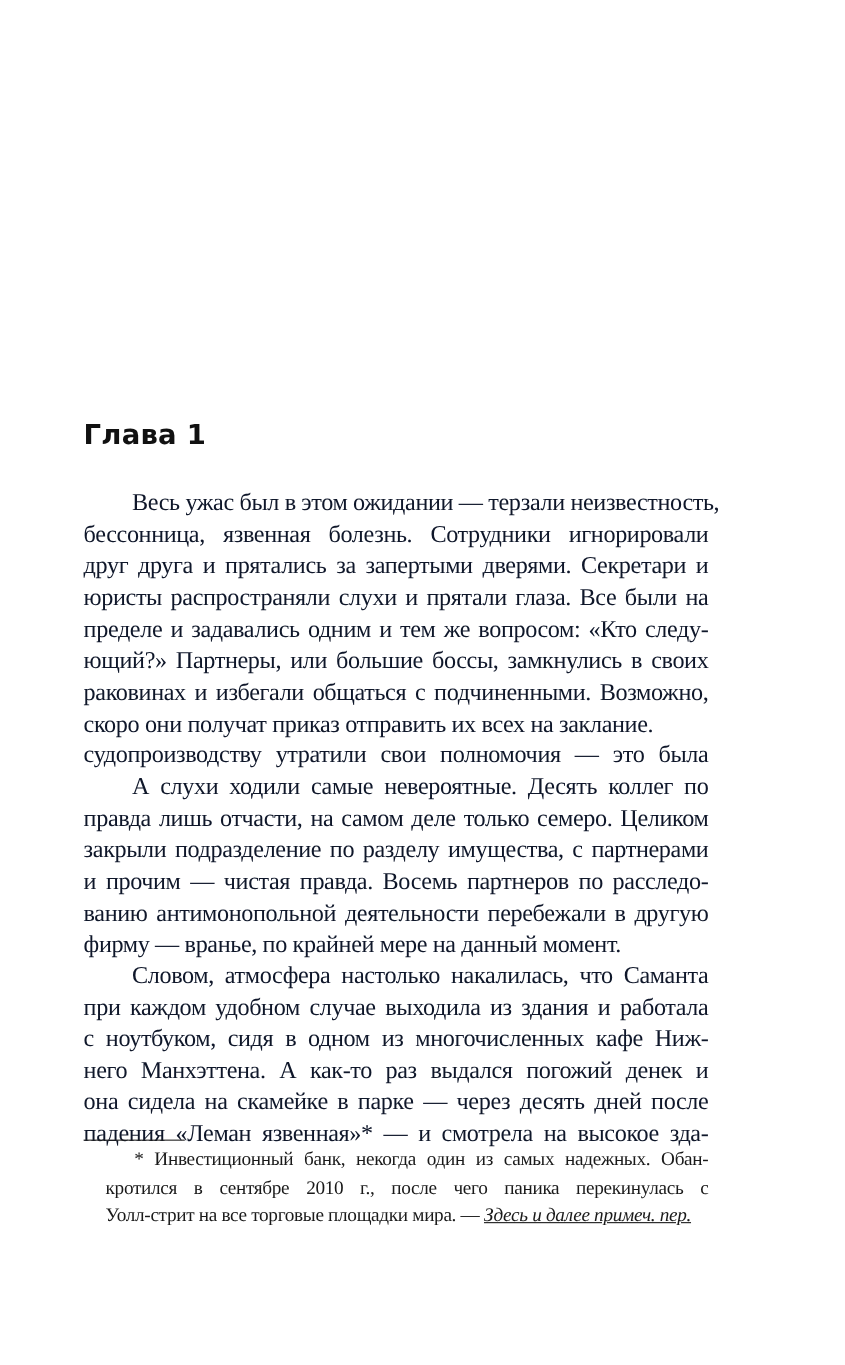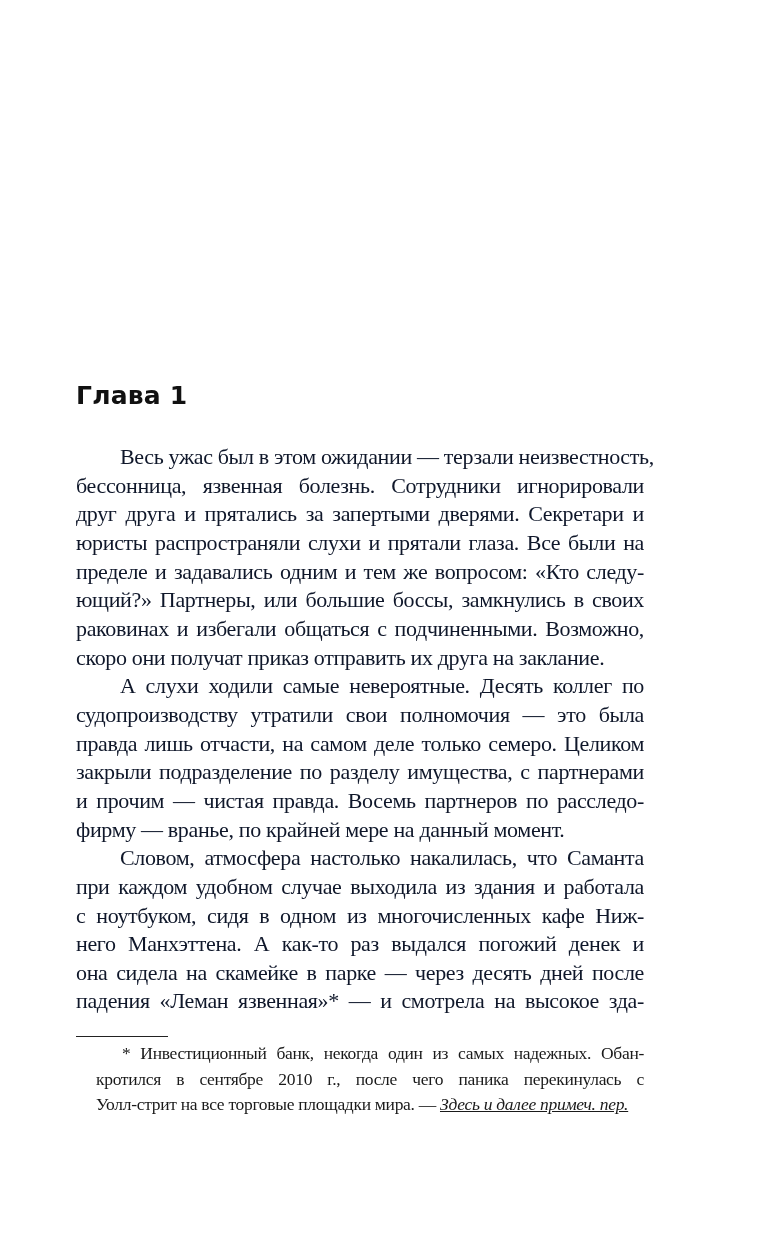--- a/index.html
+++ b/index.html
@@ -82,28 +82,29 @@
 
   <div class="body-text">
     <div class="paragraph">
       <span class="line first">Весь ужас был в этом ожидании — терзали неизвестность,</span>
       <span class="line">бессонница, язвенная болезнь. Сотрудники игнорировали</span>
       <span class="line">друг друга и прятались за запертыми дверями. Секретари и</span>
       <span class="line">юристы распространяли слухи и прятали глаза. Все были на</span>
       <span class="line">пределе и задавались одним и тем же вопросом: «Кто следу-</span>
       <span class="line">ющий?» Партнеры, или большие боссы, замкнулись в своих</span>
       <span class="line">раковинах и избегали общаться с подчиненными. Возможно,</span>
-      <span class="line last">скоро они получат приказ отправить их друга на заклание.</span>
+      <span class="line last">скоро они получат приказ отправить их всех на заклание.</span>
     </div>
     <div class="paragraph">
+      <span class="line">судопроизводству утратили свои полномочия — это была</span>
       <span class="line first">А слухи ходили самые невероятные. Десять коллег по</span>
-      <span class="line">судопроизводству утратили свои полномочия — это была</span>
       <span class="line">правда лишь отчасти, на самом деле только семеро. Целиком</span>
       <span class="line">закрыли подразделение по разделу имущества, с партнерами</span>
       <span class="line">и прочим — чистая правда. Восемь партнеров по расследо-</span>
+      <span class="line">ванию антимонопольной деятельности перебежали в другую</span>
       <span class="line last">фирму — вранье, по крайней мере на данный момент.</span>
     </div>
     <div class="paragraph">
       <span class="line first">Словом, атмосфера настолько накалилась, что Саманта</span>
       <span class="line">при каждом удобном случае выходила из здания и работала</span>
       <span class="line">с ноутбуком, сидя в одном из многочисленных кафе Ниж-</span>
       <span class="line">него Манхэттена. А как-то раз выдался погожий денек и</span>
       <span class="line">она сидела на скамейке в парке — через десять дней после</span>
       <span class="line">падения «Леман язвенная»* — и смотрела на высокое зда-</span>
     </div>

